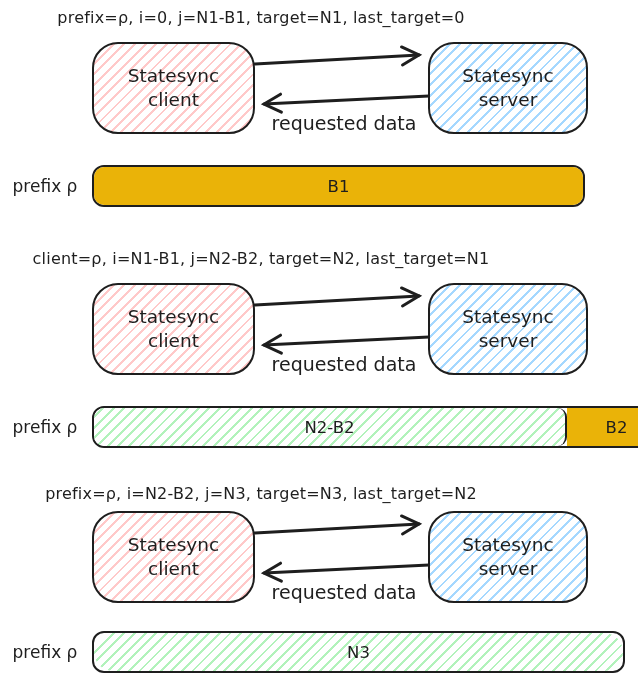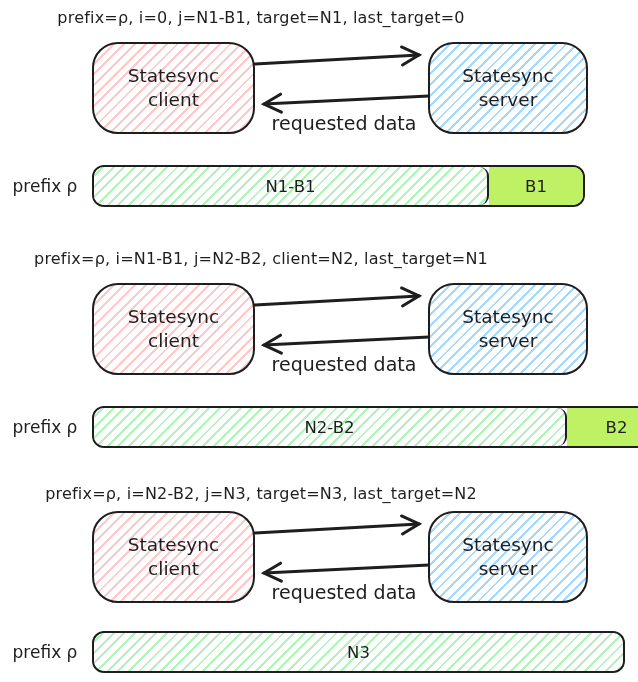--- a/index.html
+++ b/index.html
@@ -88,22 +88,22 @@
     font-size: 16.5px;
     white-space: nowrap;
   }
   .seg--synced {
     background: repeating-linear-gradient(135deg, #ffffff 0px, #ffffff 5.5px, #b2f2bb 5.5px, #b2f2bb 7.5px);
     border-right: 2.5px solid #1e1e1e;
     border-radius: 0 9px 9px 0;
   }
   .section--1 .seg--synced { width: 395px; }
   .section--2 .seg--synced { width: 473px; }
-  .section--3 .seg--synced { width: 100%; border-right: none; border-radius: 11px; }
-  .seg--pending { flex: 1; background: #bef264; }
+  .section--3 .seg--synced { width: 100%; border-right: none; border-radius: 19px; }
+  .seg--pending { flex: 1; background: #eab308; }
 </style>
 </head>
 <body>
 
 <div class="canvas">
 
   <div class="section section--1">
     <div class="caption">prefix=ρ, i=0, j=N1-B1, target=N1, last_target=0</div>
     <div class="diagram-row">
       <div class="box box--client">
@@ -121,28 +121,27 @@
       </svg>
       <div class="box box--server">
         <span>Statesync</span>
         <span>server</span>
       </div>
       <div class="resp-label">requested data</div>
     </div>
     <div class="bar-row">
       <div class="prefix-label">prefix ρ</div>
       <div class="bar">
-        <div class="seg seg--synced">N1-B1</div>
         <div class="seg seg--pending">B1</div>
       </div>
     </div>
   </div>
 
   <div class="section section--2">
-    <div class="caption">prefix=ρ, i=N1-B1, j=N2-B2, client=N2, last_target=N1</div>
+    <div class="caption">client=ρ, i=N1-B1, j=N2-B2, target=N2, last_target=N1</div>
     <div class="diagram-row">
       <div class="box box--client">
         <span>Statesync</span>
         <span>client</span>
       </div>
       <svg class="arrows" width="177" height="92">
         <defs>
           <marker id="ah1" markerWidth="26" markerHeight="24" refX="20" refY="11" orient="auto" markerUnits="userSpaceOnUse">
             <path d="M3,2 L20,11 L3,20" fill="none" stroke="#1e1e1e" stroke-width="3" stroke-linecap="round"></path>
           </marker>

